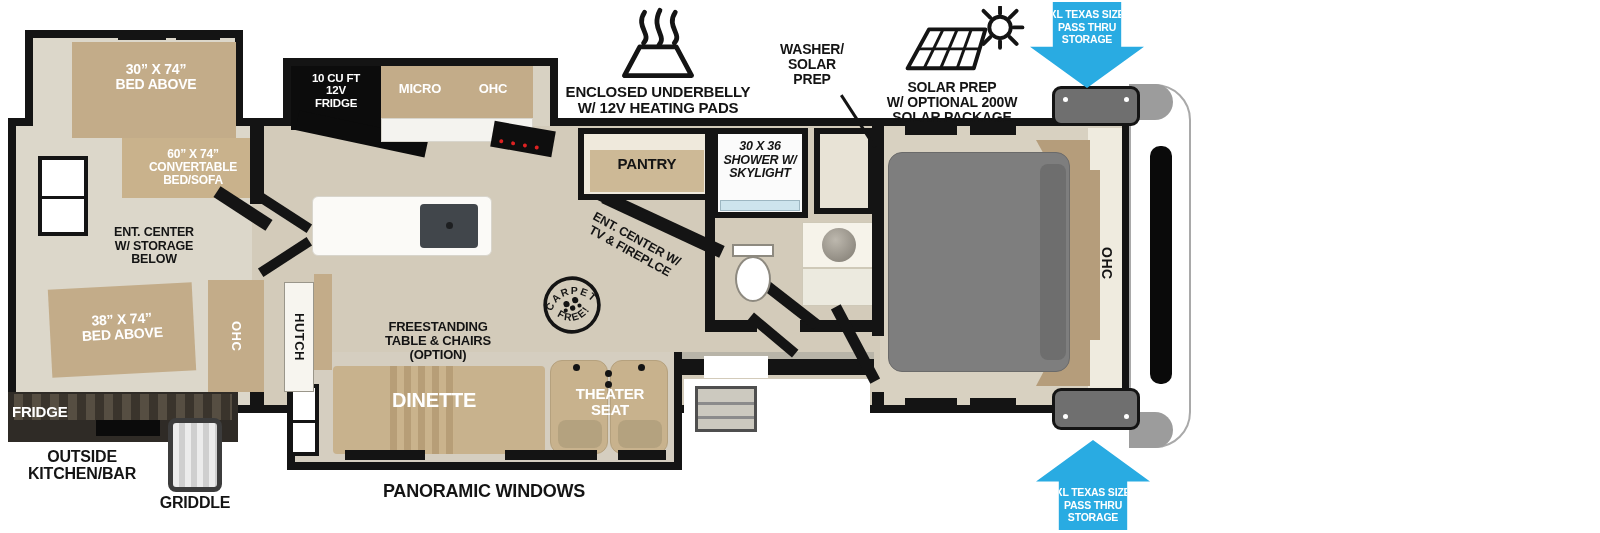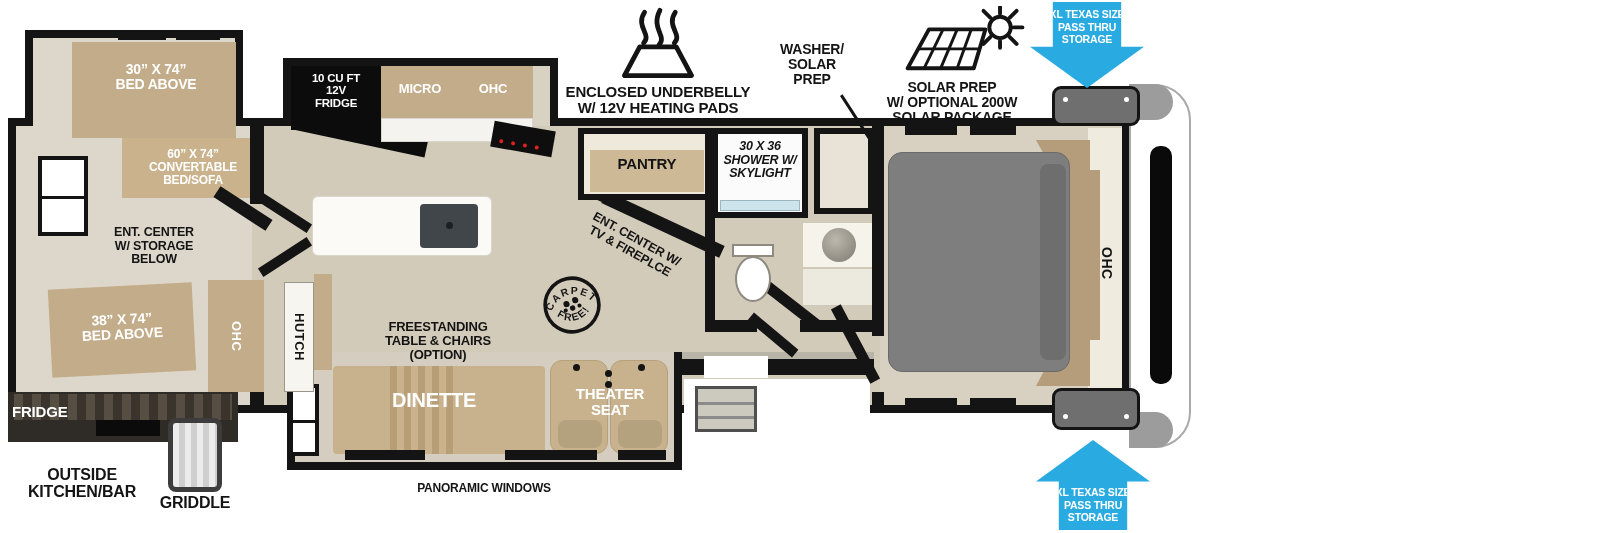--- a/index.html
+++ b/index.html
@@ -67,21 +67,21 @@
 SEAT</div>
   <div class="a w" style="left:345px;top:450px;width:80px;height:10px;"></div>
   <div class="a w" style="left:505px;top:450px;width:92px;height:10px;"></div>
   <div class="a w" style="left:618px;top:450px;width:48px;height:10px;"></div>
 
   <div class="a" style="left:8px;top:392px;width:230px;height:50px;background:#2f2b26;"></div>
   <div class="a" style="left:14px;top:394px;width:218px;height:26px;background:repeating-linear-gradient(90deg,#564e42 0 9px,#3a342c 9px 18px);"></div>
   <div class="a" style="left:96px;top:420px;width:64px;height:16px;background:#0b0b0b;"></div>
   <div class="a wl" style="left:12px;top:404px;width:72px;font-size:15px;text-align:left;">FRIDGE</div>
   <div class="a" style="left:168px;top:418px;width:54px;height:74px;background:repeating-linear-gradient(90deg,#ececec 0 6px,#cfcfcf 6px 12px);border:5px solid #3c3c3c;border-radius:8px;"></div>
-  <div class="a bl" style="left:12px;top:466px;width:140px;font-size:16px;">OUTSIDE
+  <div class="a bl" style="left:12px;top:448px;width:140px;font-size:16px;">OUTSIDE
 KITCHEN/BAR</div>
   <div class="a bl" style="left:148px;top:494px;width:94px;font-size:16px;">GRIDDLE</div>
 
   <div class="a" style="left:684px;top:379px;width:186px;height:36px;background:#fff;"></div>
   <div class="a" style="left:682px;top:352px;width:192px;height:8px;background:#b8b4a8;"></div>
   <div class="a w" style="left:682px;top:359px;width:192px;height:16px;"></div>
   <div class="a" style="left:704px;top:356px;width:64px;height:22px;background:#fff;"></div>
   <div class="a w" style="left:744px;top:330px;width:58px;height:10px;transform:rotate(40deg);"></div>
   <div class="a" style="left:695px;top:386px;width:62px;height:46px;background:#ccc9bf;border:3px solid #4f4f4f;">
     <div style="position:absolute;left:0;right:0;top:13px;height:3px;background:#8b8b8b;"></div>
@@ -239,15 +239,15 @@
     <div class="wl" style="position:absolute;left:0;top:6px;width:114px;font-size:10.5px;line-height:1.2;">XL TEXAS SIZE
 PASS THRU
 STORAGE</div>
   </div>
   <div class="a" style="left:1036px;top:440px;width:114px;height:90px;background:#29abe2;clip-path:polygon(50% 0,100% 46%,80% 46%,80% 100%,20% 100%,20% 46%,0 46%);">
     <div class="wl" style="position:absolute;left:0;top:46px;width:114px;font-size:10.5px;line-height:1.2;">XL TEXAS SIZE
 PASS THRU
 STORAGE</div>
   </div>
 
-  <div class="a bl" style="left:338px;top:482px;width:292px;font-size:12px;">PANORAMIC WINDOWS</div>
+  <div class="a bl" style="left:338px;top:482px;width:292px;font-size:18px;">PANORAMIC WINDOWS</div>
 
 </div>
 
 </body></html>

